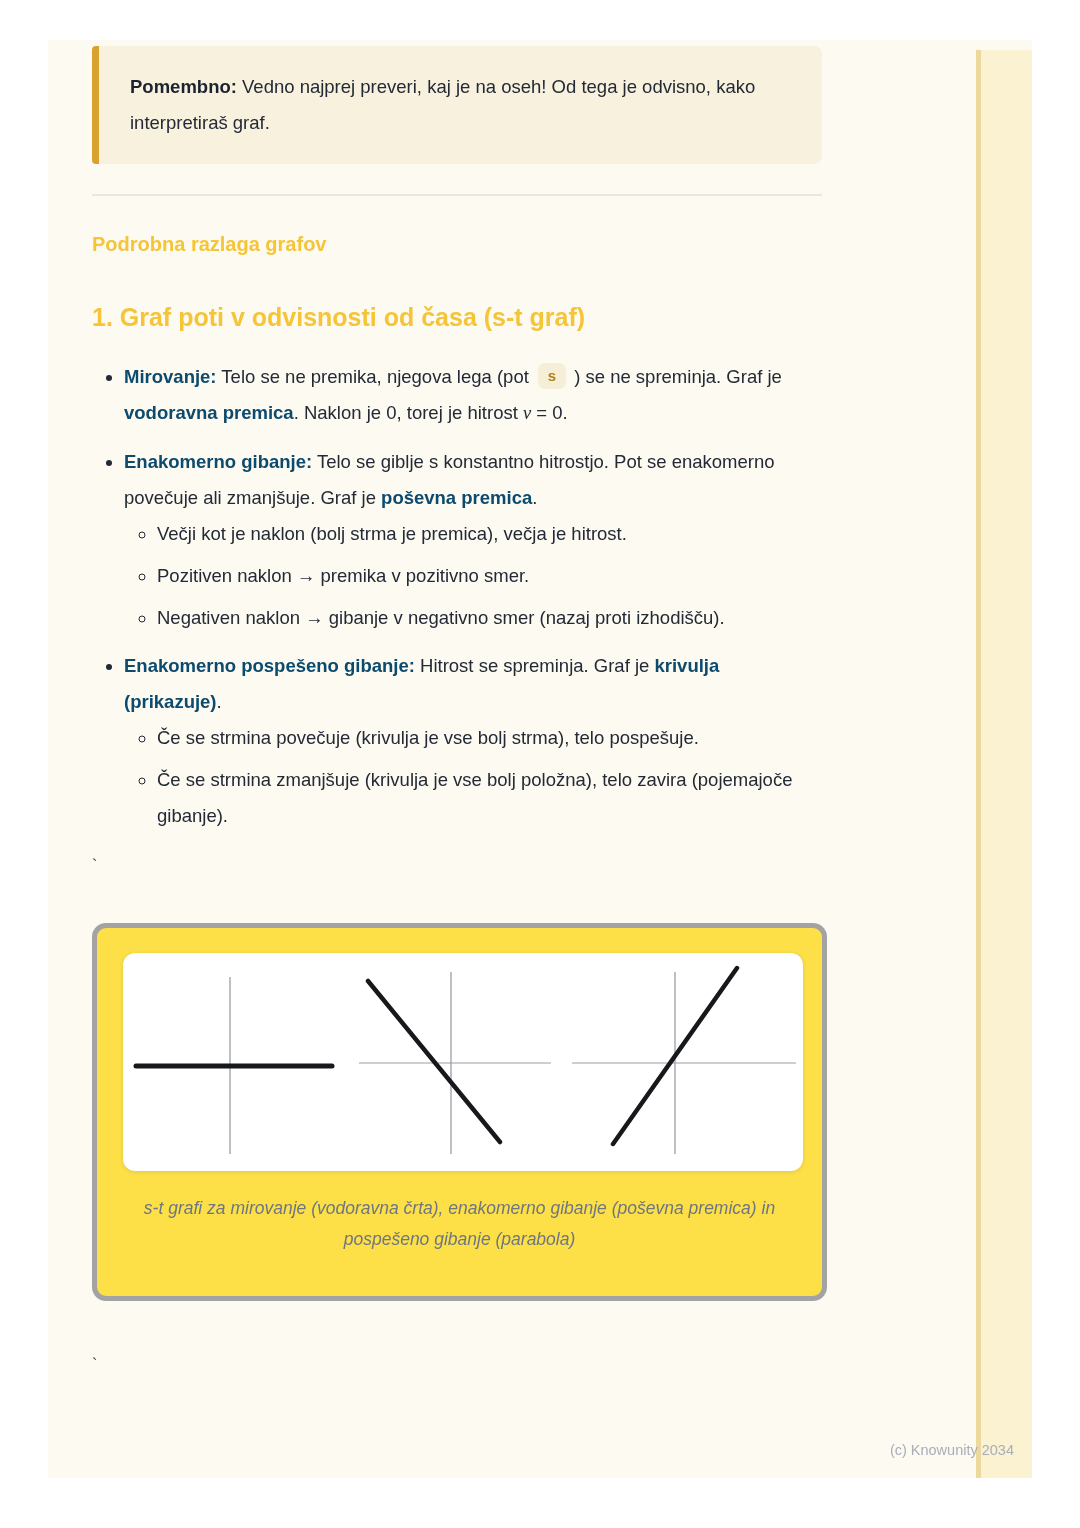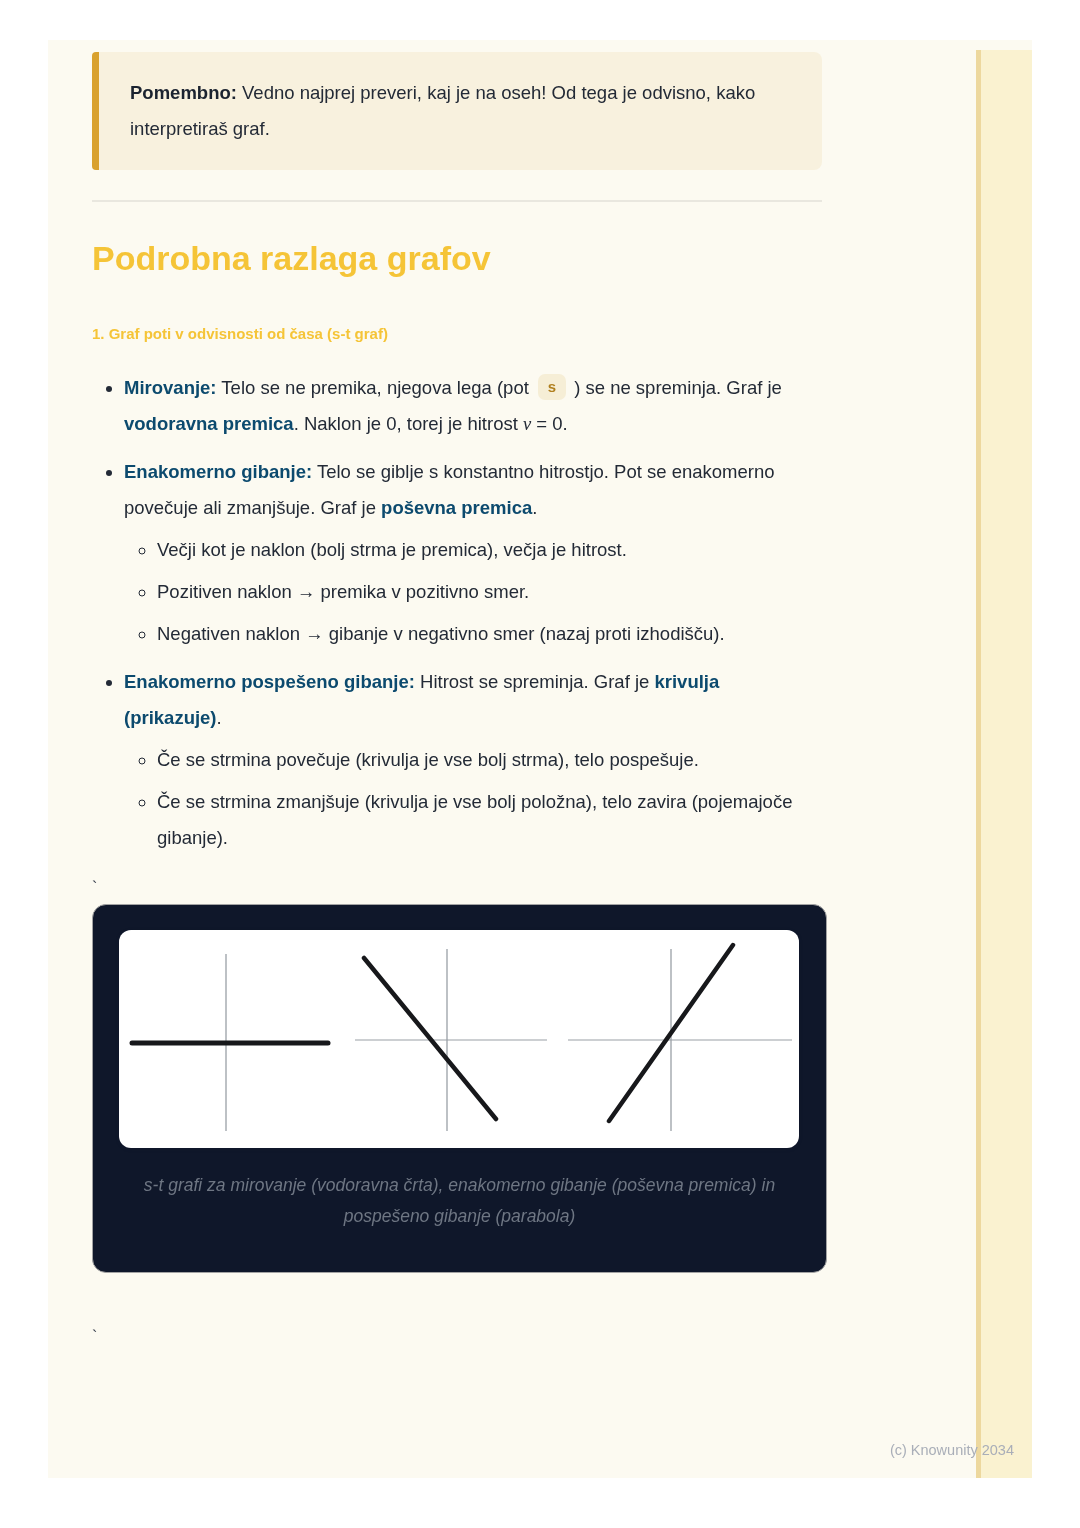--- a/index.html
+++ b/index.html
@@ -15,55 +15,55 @@
   .accent-strip {
     position:absolute; left:928px; top:10px; width:56px; height:1428px;
     background:#FAF2D0; border-left:5px solid #EDD89E; z-index:0;
   }
   .content {
     position:absolute; left:44px; top:0; width:730px; z-index:1;
     font-size:18.5px; line-height:1.95; color:#232A36;
   }
   
   .callout {
-    margin-top:12px; background:#F8F1DE;
+    margin-top:6px; background:#F8F1DE;
     border-left:7px solid #D9A12E; border-radius:4px 8px 8px 4px;
     padding:23px 30px 23px 31px;
   }
   .callout b { color:#1B2330; }
   
   .divider { margin-top:30px; height:2px; background:#E9E7DF; border:0; }
   
   h2.section-title {
-    margin-top:36px; font-size:34px; line-height:1.2; font-weight:700; color:#F5C437;
+    margin-top:36px; font-size:20px; line-height:1.2; font-weight:700; color:#F5C437;
   }
   h3.subsection-title {
-    margin-top:46px; font-size:15px; line-height:1.25; font-weight:700; color:#F5C437;
+    margin-top:46px; font-size:25px; line-height:1.25; font-weight:700; color:#F5C437;
   }
   p.intro { margin-top:27px; }
   
   ul.main-list { margin-top:26px; padding-left:32px; list-style:disc; }
   ul.main-list > li { margin-bottom:12px; }
-  ul.sub-list { margin-top:6px; padding-left:33px; list-style:circle; }
+  ul.sub-list { margin-top:0; padding-left:33px; list-style:circle; }
   ul.sub-list > li { margin-bottom:6px; }
   b { font-weight:700; color:#0c4a6e; }
   
   .code-chip {
     display:inline-block; background:#F6EED6; color:#B07F1E;
     border-radius:7px; padding:0px 10px; margin:0 8px 0 9px;
     font-size:15px; font-weight:700; line-height:26px; vertical-align:2px;
   }
   .math { font-family:"Liberation Serif", serif; font-style:italic; }
   .stray { font-size:16px; color:#3A4150; }
   .stray-1 { margin-top:16px; }
   .stray-2 { margin-top:48px; }
   
   .figure-box {
-    width:735px;
-    background:#0f172a; border:1px solid #a3a3a3; border-radius:14px;
+    margin-top:42px; width:735px;
+    background:#fde047; border:5px solid #a3a3a3; border-radius:14px;
     padding:25px 26px 40px 26px;
   }
   .figure-card {
     width:680px; height:218px; background:#ffffff; border-radius:12px;
     box-shadow:0 1px 4px rgba(30,30,60,0.12), 0 0 1px rgba(30,30,60,0.10);
   }
   .figure-card svg { display:block; width:680px; height:218px; }
   .figure-caption {
     margin:22px auto 0 auto; max-width:640px; text-align:center;
     font-style:italic; color:#6E7683; font-size:17.5px; line-height:1.78;

